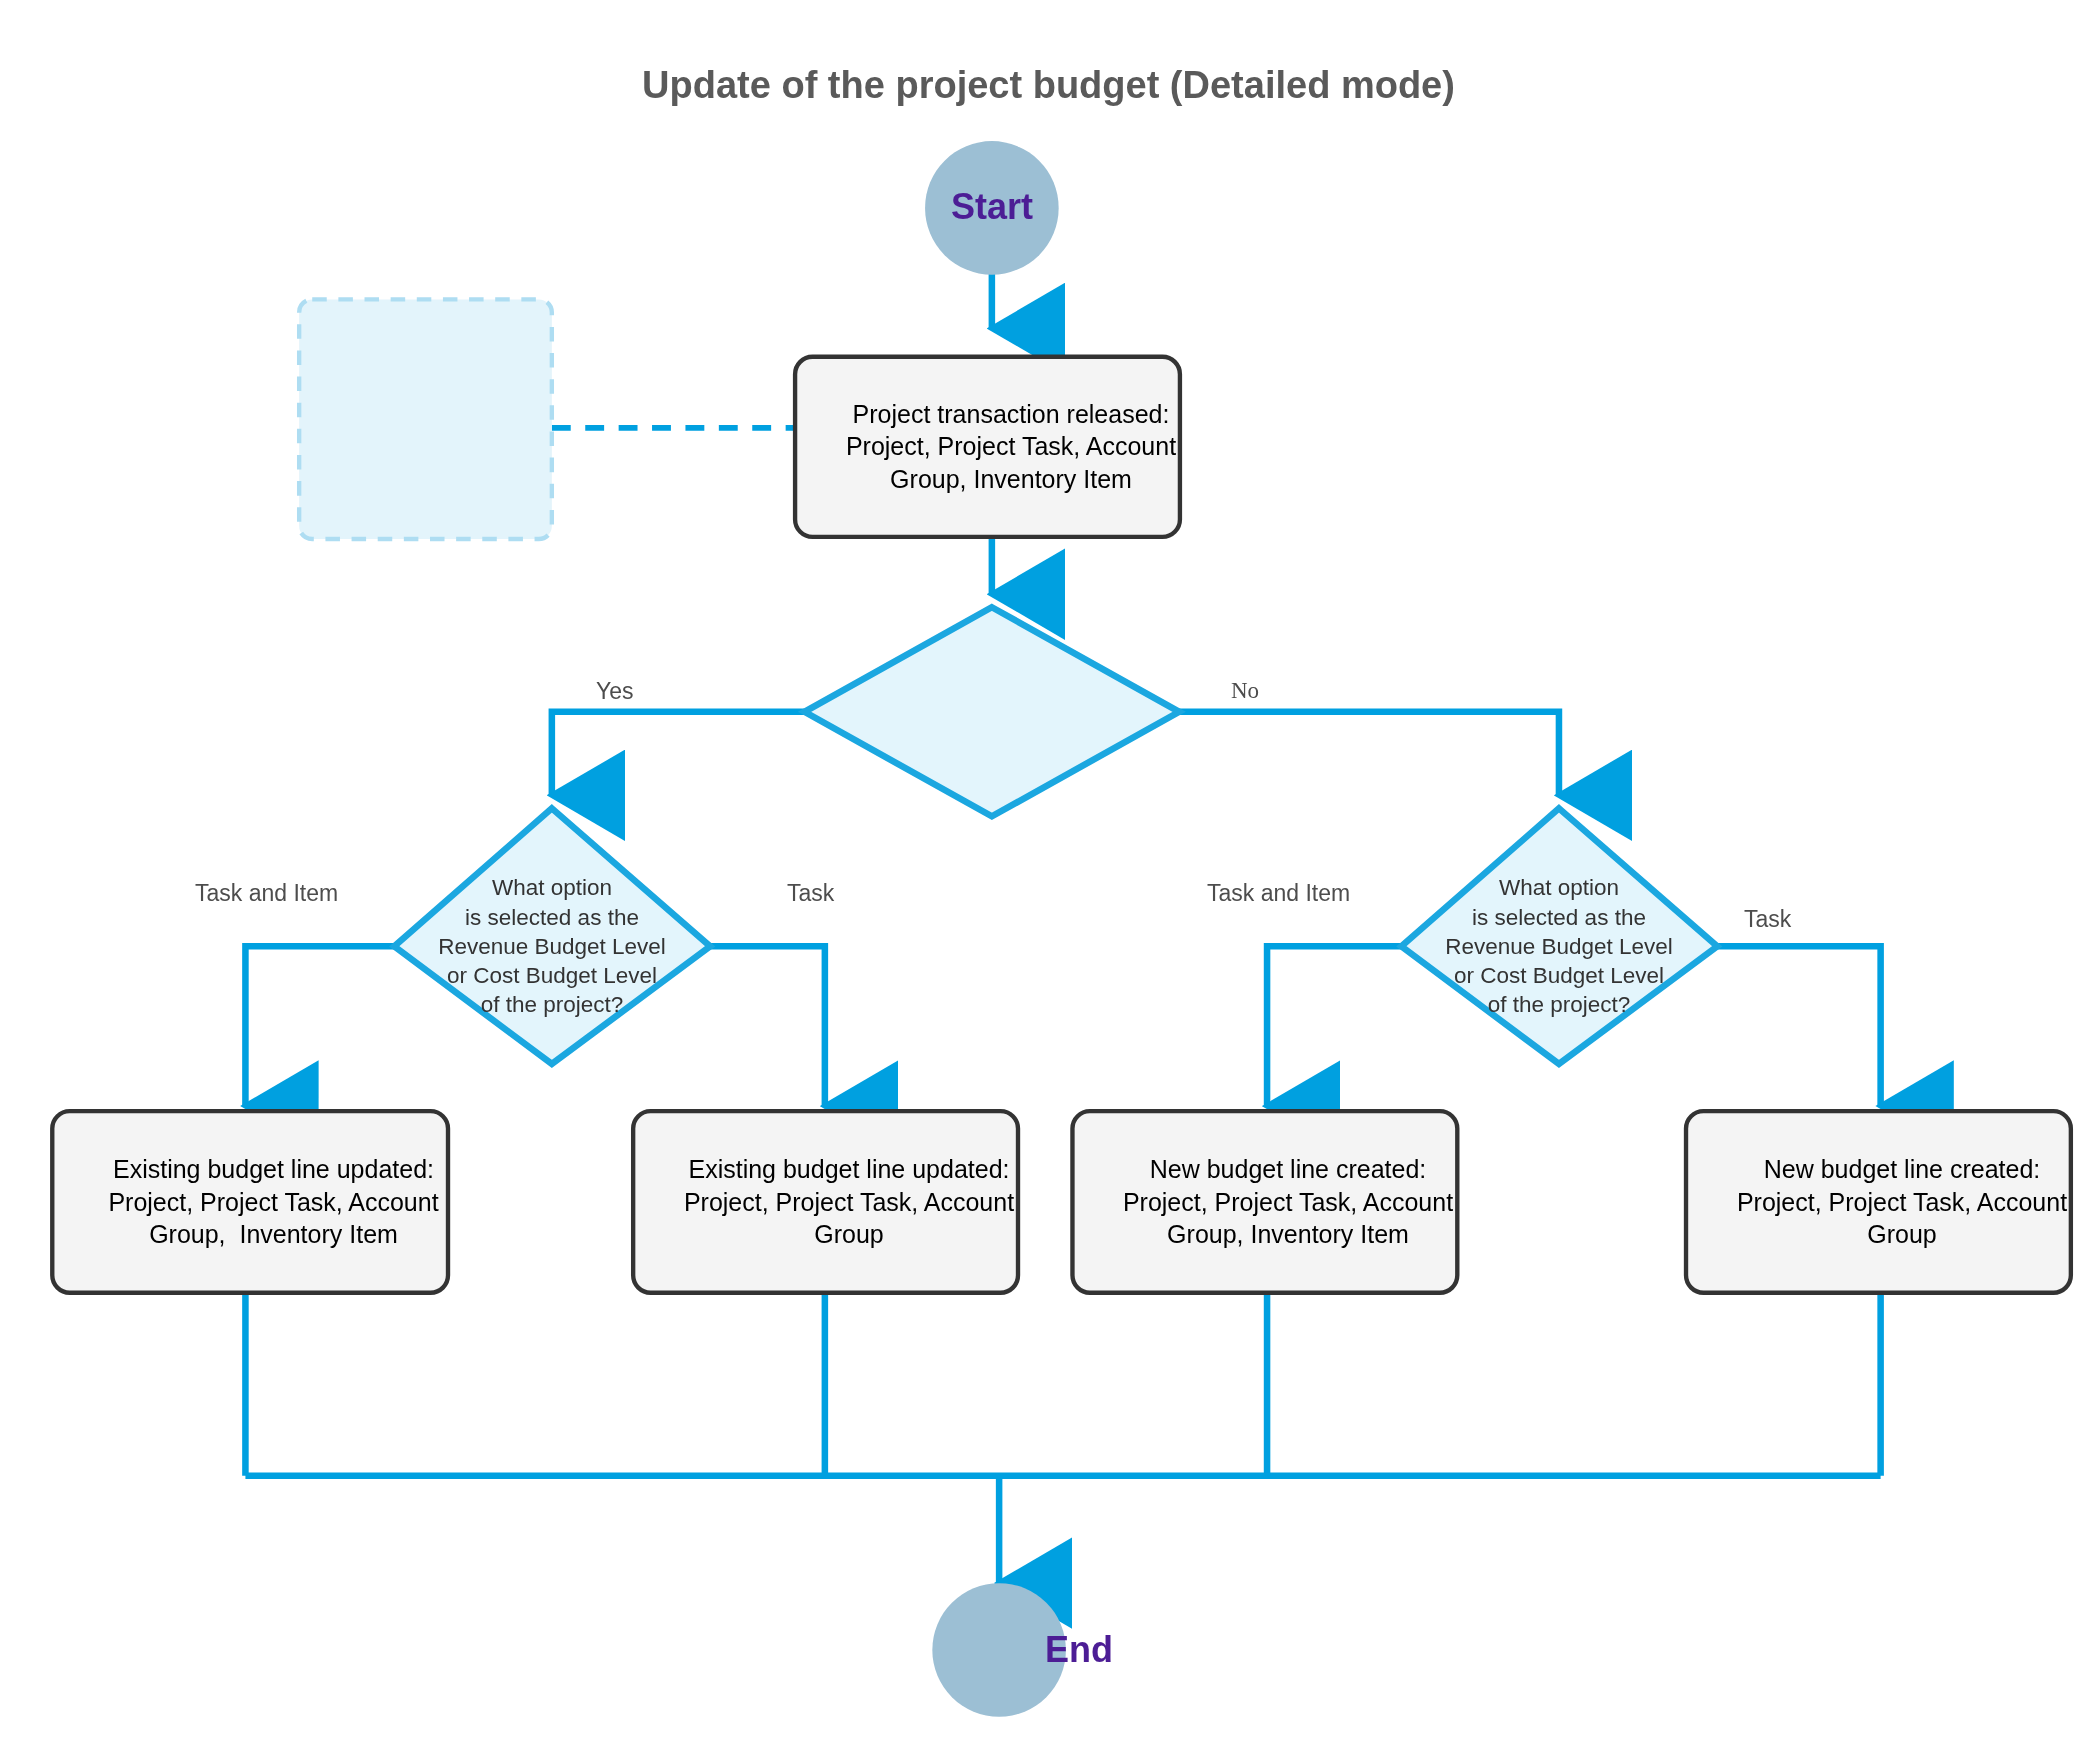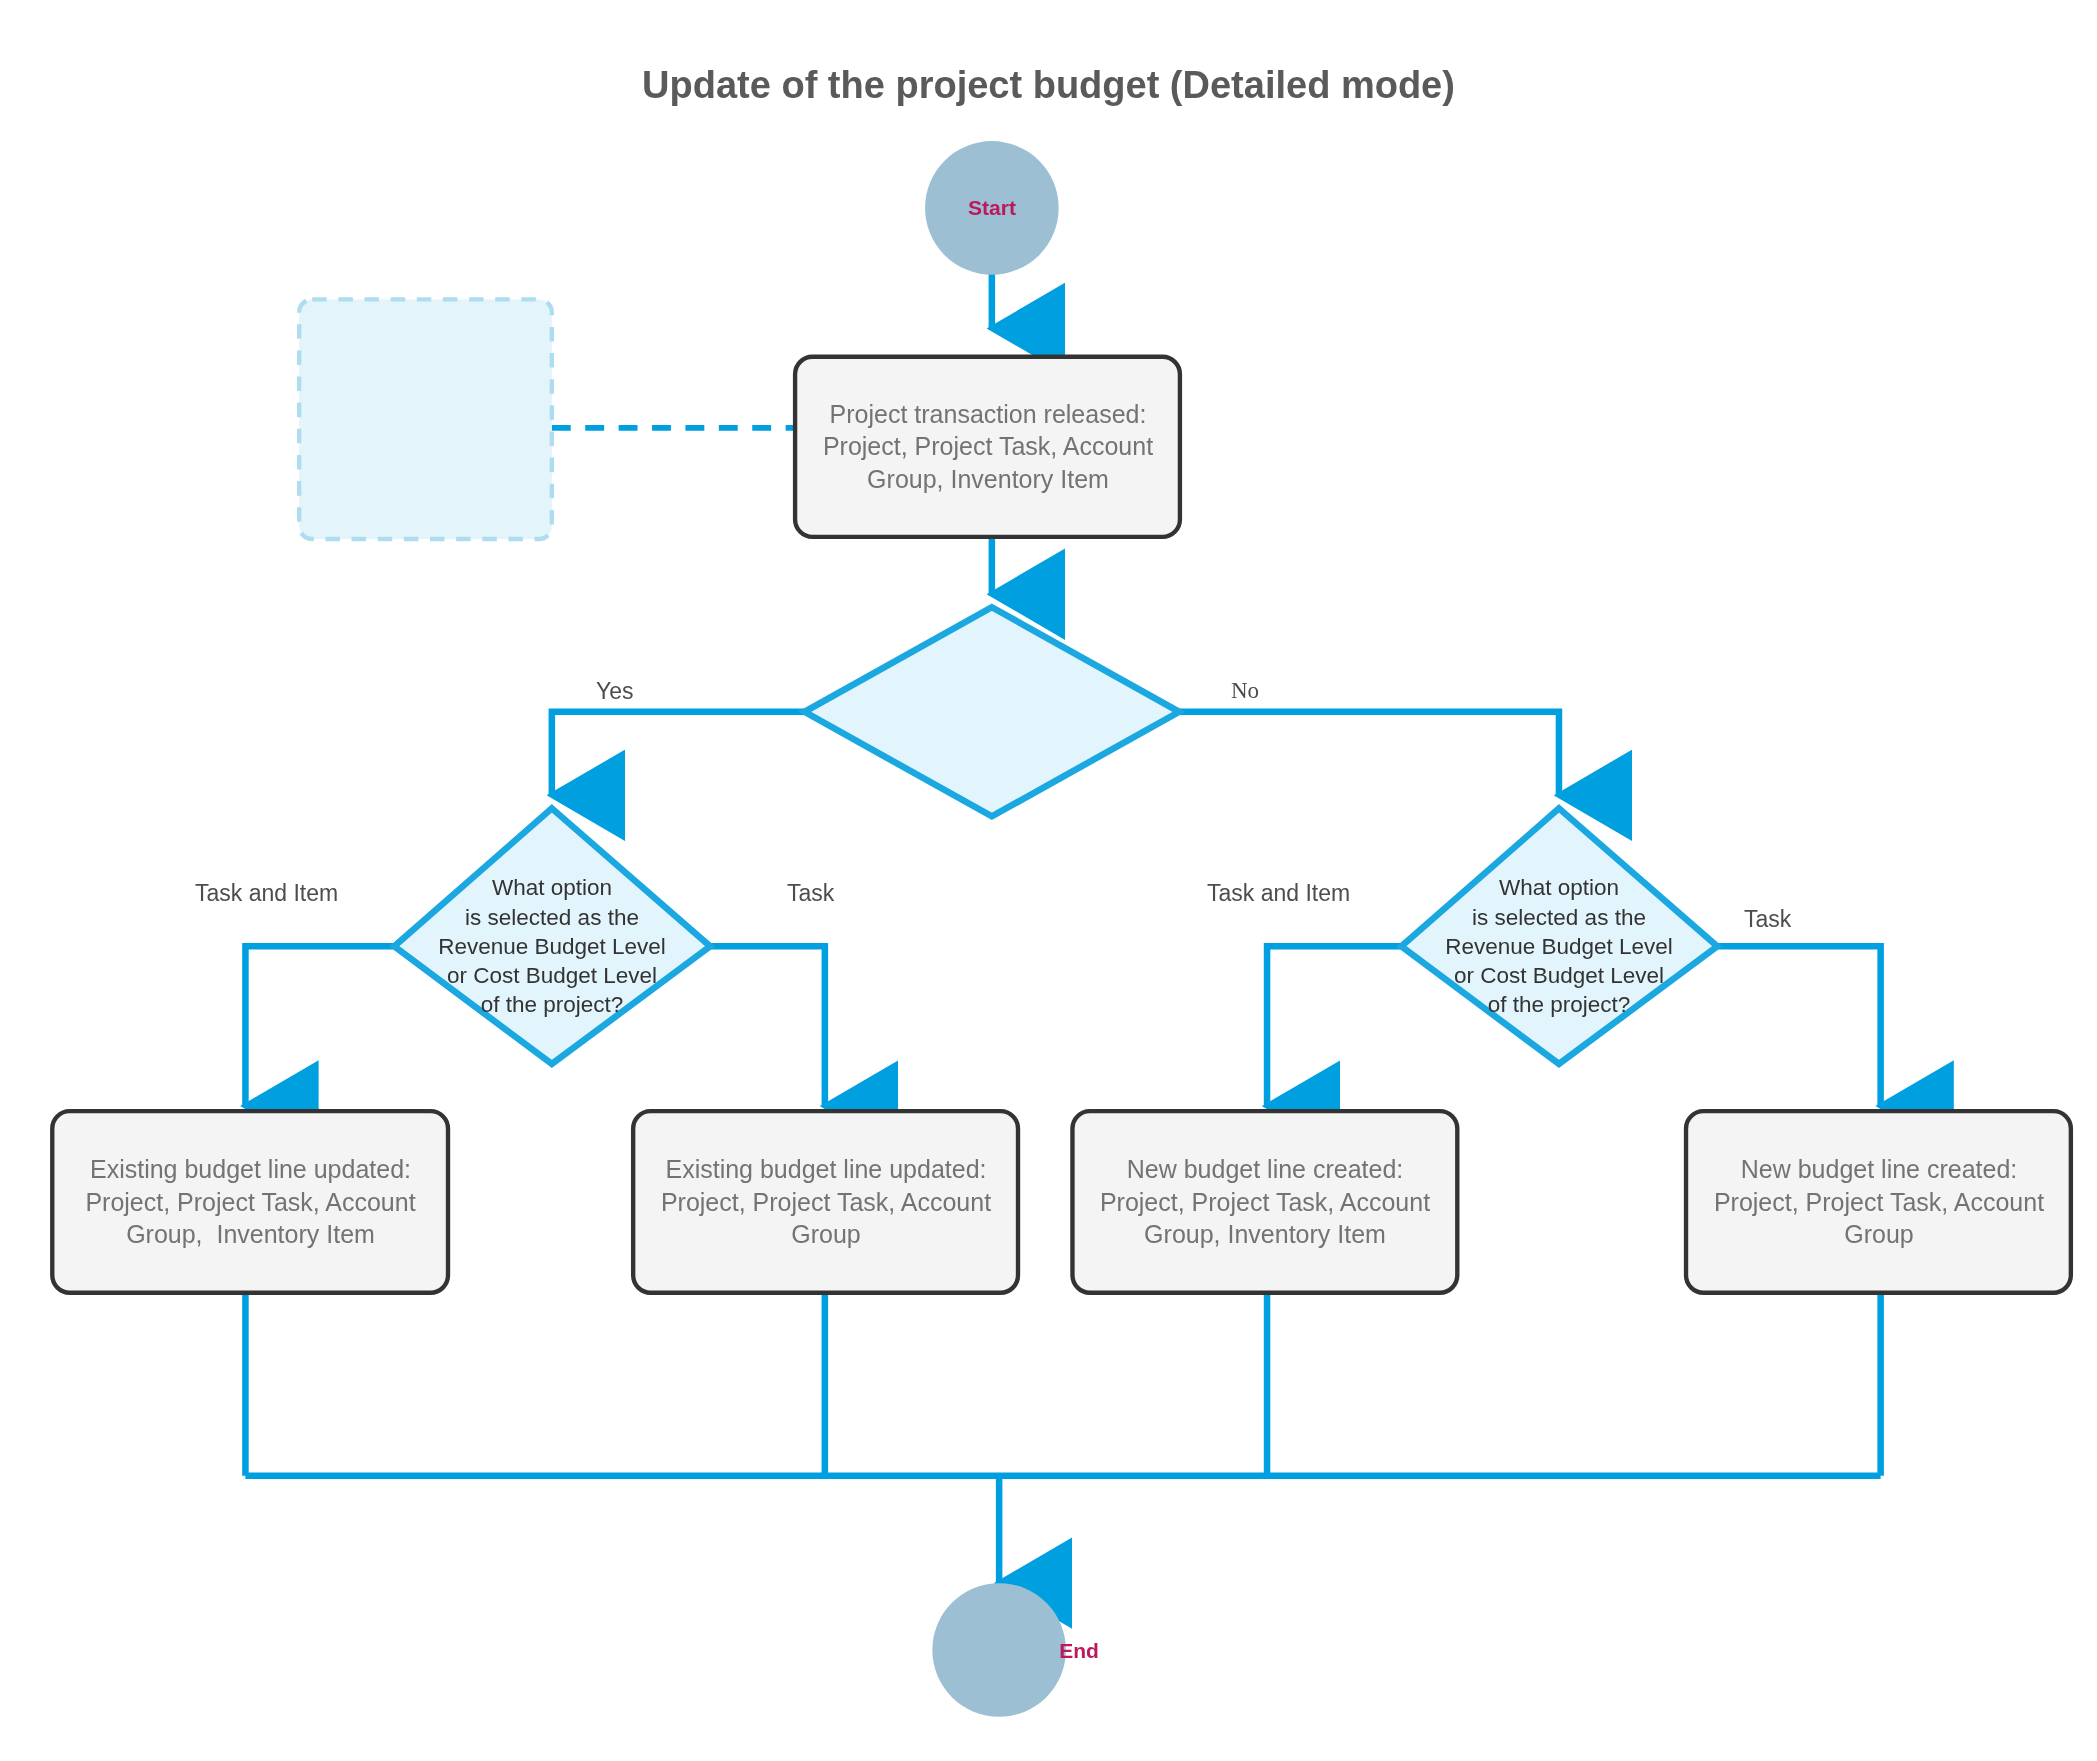--- a/index.html
+++ b/index.html
@@ -32,23 +32,23 @@
     display: flex;
     align-items: center;
     justify-content: center;
     text-align: center;
     line-height: 1.3;
     color: #333333;
     font-family: "Liberation Sans", sans-serif;
     white-space: pre-wrap;
     pointer-events: none;
   }
-  .proc-text { font-size: 25px; color: #737373; }
+  .proc-text { font-size: 25px; color: #000000; margin-left: 23px; }
   .dec-text  { font-size: 22.5px; color: #333333; }
-  .term-text { font-size: 21px; font-weight: bold; color: #be185d; }
+  .term-text { font-size: 36px; font-weight: bold; color: #4c1d95; }
   .edge-label {
     position: absolute;
     font-size: 23px;
     color: #4d4d4d;
     font-family: "Liberation Sans", sans-serif;
     white-space: nowrap;
     pointer-events: none;
   }
   .note-text {
     position: absolute;

